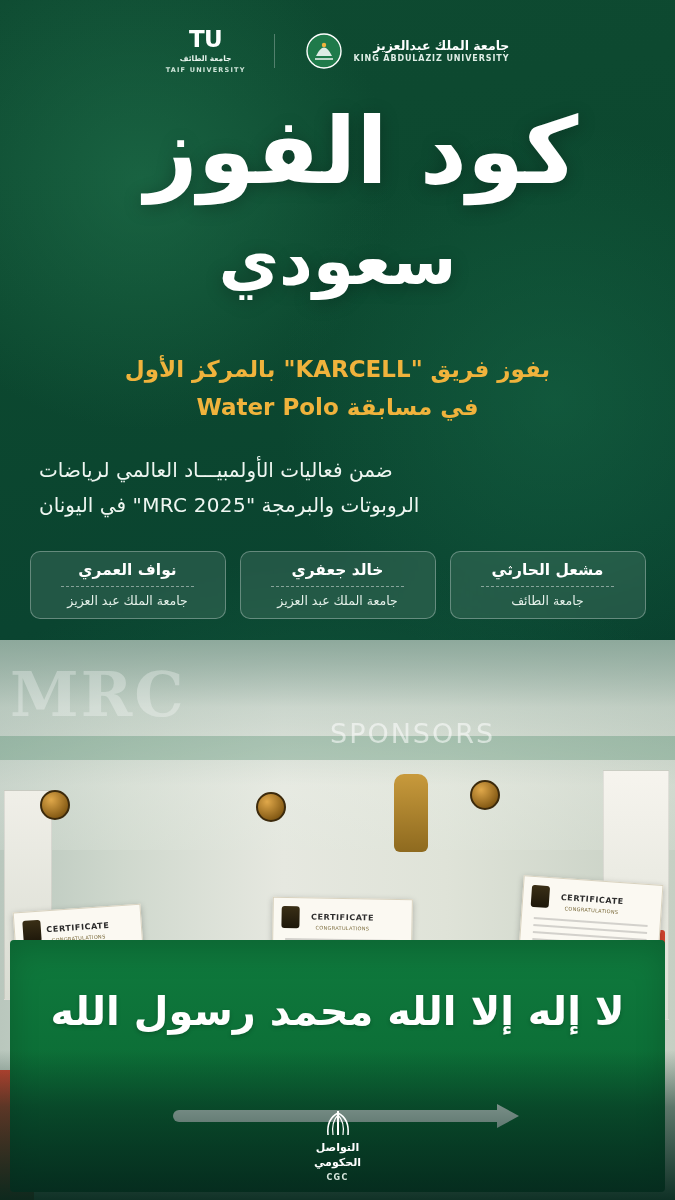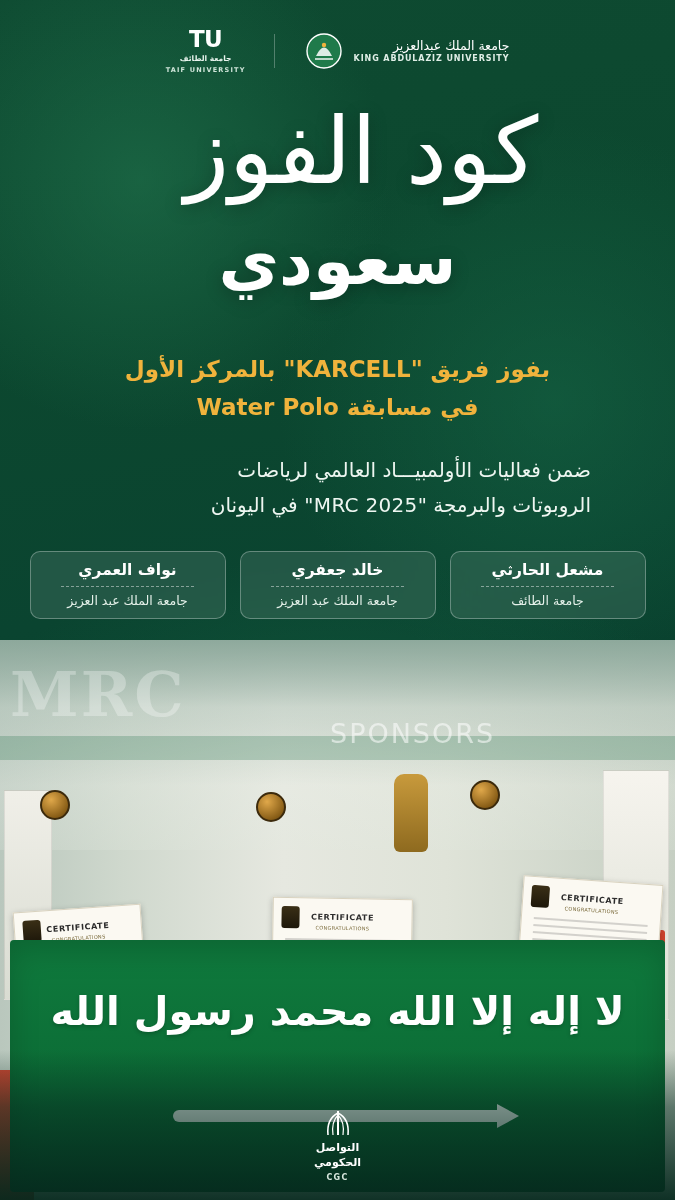--- a/index.html
+++ b/index.html
@@ -57,21 +57,21 @@
   .logo-block { display: flex; align-items: center; gap: 9px; }
 
   .kau-mark {
     width: 42px; height: 40px;
     display: flex; align-items: center; justify-content: center;
   }
   .kau-text { text-align: right; line-height: 1.15; }
   .kau-ar {
     color: #ffffff;
     font-size: 12.5px;
-    font-weight: 400;
+    font-weight: 700;
     letter-spacing: .2px;
   }
   .kau-en {
     color: #dfeee6;
     font-size: 8px;
     letter-spacing: .9px;
     font-weight: 600;
     direction: ltr;
   }
 
@@ -97,21 +97,21 @@
   
   .headline-wrap {
     position: relative;
     z-index: 5;
     text-align: center;
     margin-top: 28px;
   }
   .headline-1 {
     color: #ffffff;
     font-size: 92px;
-    font-weight: 400;
+    font-weight: 700;
     line-height: 1.05;
     letter-spacing: -1px;
     text-shadow: 0 3px 18px rgba(0,0,0,0.28);
     margin-left: 48px;
   }
   .headline-2 {
     color: #ffffff;
     font-size: 66px;
     font-weight: 700;
     line-height: 1.25;
@@ -131,27 +131,27 @@
     font-weight: 700;
     line-height: 1.65;
     padding: 0 48px;
   }
   .subtitle .ltr { direction: ltr; unicode-bidi: embed; }
 
   
   .body-text {
     position: relative;
     z-index: 5;
-    text-align: right;
+    text-align: left;
     margin-top: 26px;
     color: #eef6f1;
     font-size: 20px;
     font-weight: 500;
     line-height: 1.75;
-    padding: 0 84px;
+    padding: 0 39px;
     letter-spacing: .3px;
   }
 
   
   .members {
     position: relative;
     z-index: 6;
     display: flex;
     flex-direction: row;
     justify-content: center;

